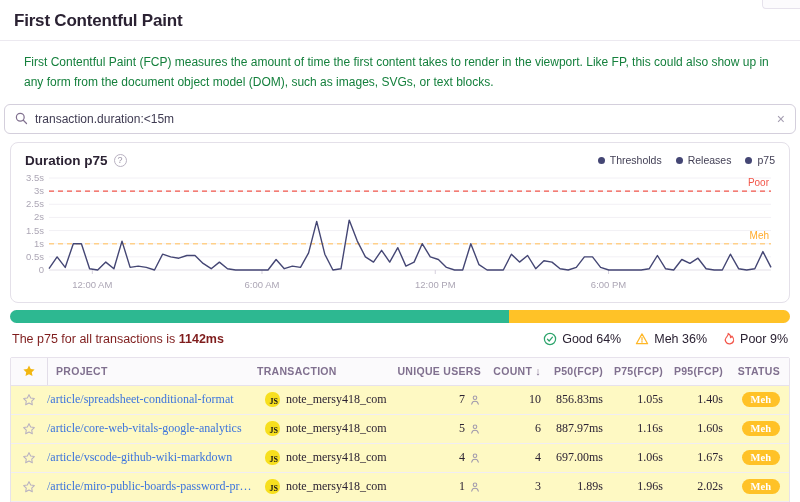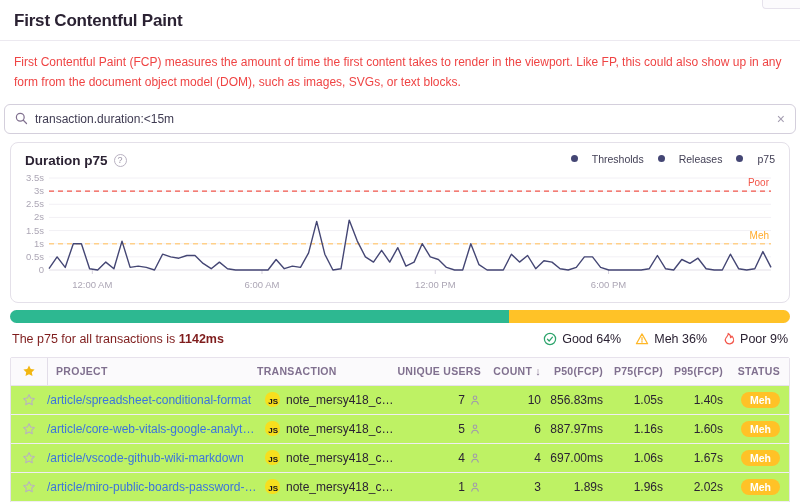--- a/index.html
+++ b/index.html
@@ -5,36 +5,36 @@
   * { margin:0; padding:0; box-sizing:border-box; }
   body { font-family:"Liberation Sans","DejaVu Sans",sans-serif; background:#fff; }
   .page { position:relative; width:800px; height:502px; background:#fff; overflow:hidden; color:#2b2233; }
 
   .corner-box { position:absolute; top:0; right:0; width:38px; height:9px; background:#fcfbfd;
     border:1px solid #e6e2ec; border-top:none; border-right:none; border-radius:0 0 0 4px; }
 
   .page-header { padding:11px 14px 9px; border-bottom:1px solid #ece9f0; }
   .page-header h1 { font-size:17px; font-weight:700; color:#2b2233; letter-spacing:-0.2px; }
 
-  .description { padding:11px 14px 4px; font-size:12px; line-height:1.7; color:#ef4444; }
+  .description { padding:11px 24px 4px; font-size:12px; line-height:1.7; color:#15803d; }
 
   .search-bar { margin:7px 4px 0; height:30px; border:1px solid #d4cfdc; border-radius:6px;
     display:flex; align-items:center; padding:0 10px; gap:7px; background:#fff; }
   .search-bar input { flex:1; border:none; outline:none; font-size:12px; color:#3f3b52;
     font-family:"Liberation Sans","DejaVu Sans",sans-serif; background:transparent; }
   .clear-icon { color:#a39cb0; font-size:14px; line-height:1; cursor:pointer; }
 
   .chart-card { margin:8px 10px 0; border:1px solid #e4e0e9; border-radius:8px; padding:8px 10px 4px; }
-  .chart-header { display:flex; justify-content:space-between; align-items:flex-start; padding:2px 4px 2px 4px; }
+  .chart-header { display:flex; justify-content:space-between; align-items:center; padding:2px 4px 2px 4px; }
   .chart-title-wrap { display:flex; align-items:center; gap:6px; }
   .chart-title-wrap h2 { font-size:13.5px; font-weight:700; color:#2b2233; }
   .help-icon { width:13px; height:13px; border:1px solid #b9b2c2; border-radius:50%; color:#9d95a8;
     font-size:9px; display:flex; align-items:center; justify-content:center; cursor:pointer; }
   .legend { display:flex; gap:14px; align-items:center; }
-  .legend-item { display:flex; align-items:center; gap:14px; font-size:10.5px; font-weight:500; color:#434056; cursor:pointer; }
+  .legend-item { display:flex; align-items:center; gap:5px; font-size:10.5px; font-weight:500; color:#434056; cursor:pointer; }
   .legend-dot { width:7px; height:7px; border-radius:50%; background:#444674; }
 
   .vitals-bar { margin:7px 10px 0; height:13px; border-radius:7px; overflow:hidden; display:flex; background:#f0eef3; }
   .vitals-bar > div { height:100%; }
 
   .summary-row { margin:9px 12px 0; display:flex; justify-content:space-between; align-items:center; }
   .summary-text { font-size:12.5px; color:#7f1d1d; }
   .summary-text strong { font-weight:700; }
   .summary-stats { display:flex; gap:14px; align-items:center; }
   .stat-item { display:flex; align-items:center; gap:5px; font-size:12.5px; color:#2b2233; }
@@ -44,21 +44,21 @@
   .thead, .trow { display:grid; grid-template-columns:36px 210px 140px 86px 60px 62px 60px 60px 1fr; align-items:center; }
   .thead { height:28px; background:#fbfafc; border-bottom:1px solid #e7e2ec; font-size:10.5px; font-weight:700;
     letter-spacing:0.3px; color:#80708f; text-transform:uppercase; }
   .thead .cell, .trow .cell { display:flex; align-items:center; min-width:0; }
   .c-star { justify-content:center; }
   .c-proj { padding-left:8px; gap:6px; }
   .th-proj { border-left:1px solid #e2dde8; height:100%; }
   .num { justify-content:flex-end; padding-right:2px; font-variant-numeric:tabular-nums; }
   .c-status { justify-content:flex-end; padding-right:9px; }
   .sort-arrow { margin-left:3px; font-size:11px; color:#80708f; }
-  .trow { height:29px; border-bottom:1px solid #f0edf4; background:#bef264; }
+  .trow { height:29px; border-bottom:1px solid #f0edf4; background:#fef9c3;font-family:Liberation Serif, serif; }
   .trow:last-child { border-bottom:none; }
   .link { color:#3c74dd; text-decoration:none; white-space:nowrap; overflow:hidden; text-overflow:ellipsis; display:block; cursor:pointer; }
   .js-badge { width:15px; height:15px; background:#f7df1e; border-radius:7px; color:#15141a; font-size:8px;
     font-weight:700; display:flex; align-items:flex-end; justify-content:flex-end; padding:0 2px 1px 0; flex:0 0 15px; }
   .proj-name { color:#2b2233; white-space:nowrap; overflow:hidden; text-overflow:ellipsis; cursor:pointer; }
   .users-wrap { gap:4px; }
   .meh-badge { background:#ffc227; color:#fff; font-size:10.5px; font-weight:700; padding:2px 9px; border-radius:10px; }
   .trow-partial { align-items:flex-start; border-bottom:none; }
 </style>
 </head>

